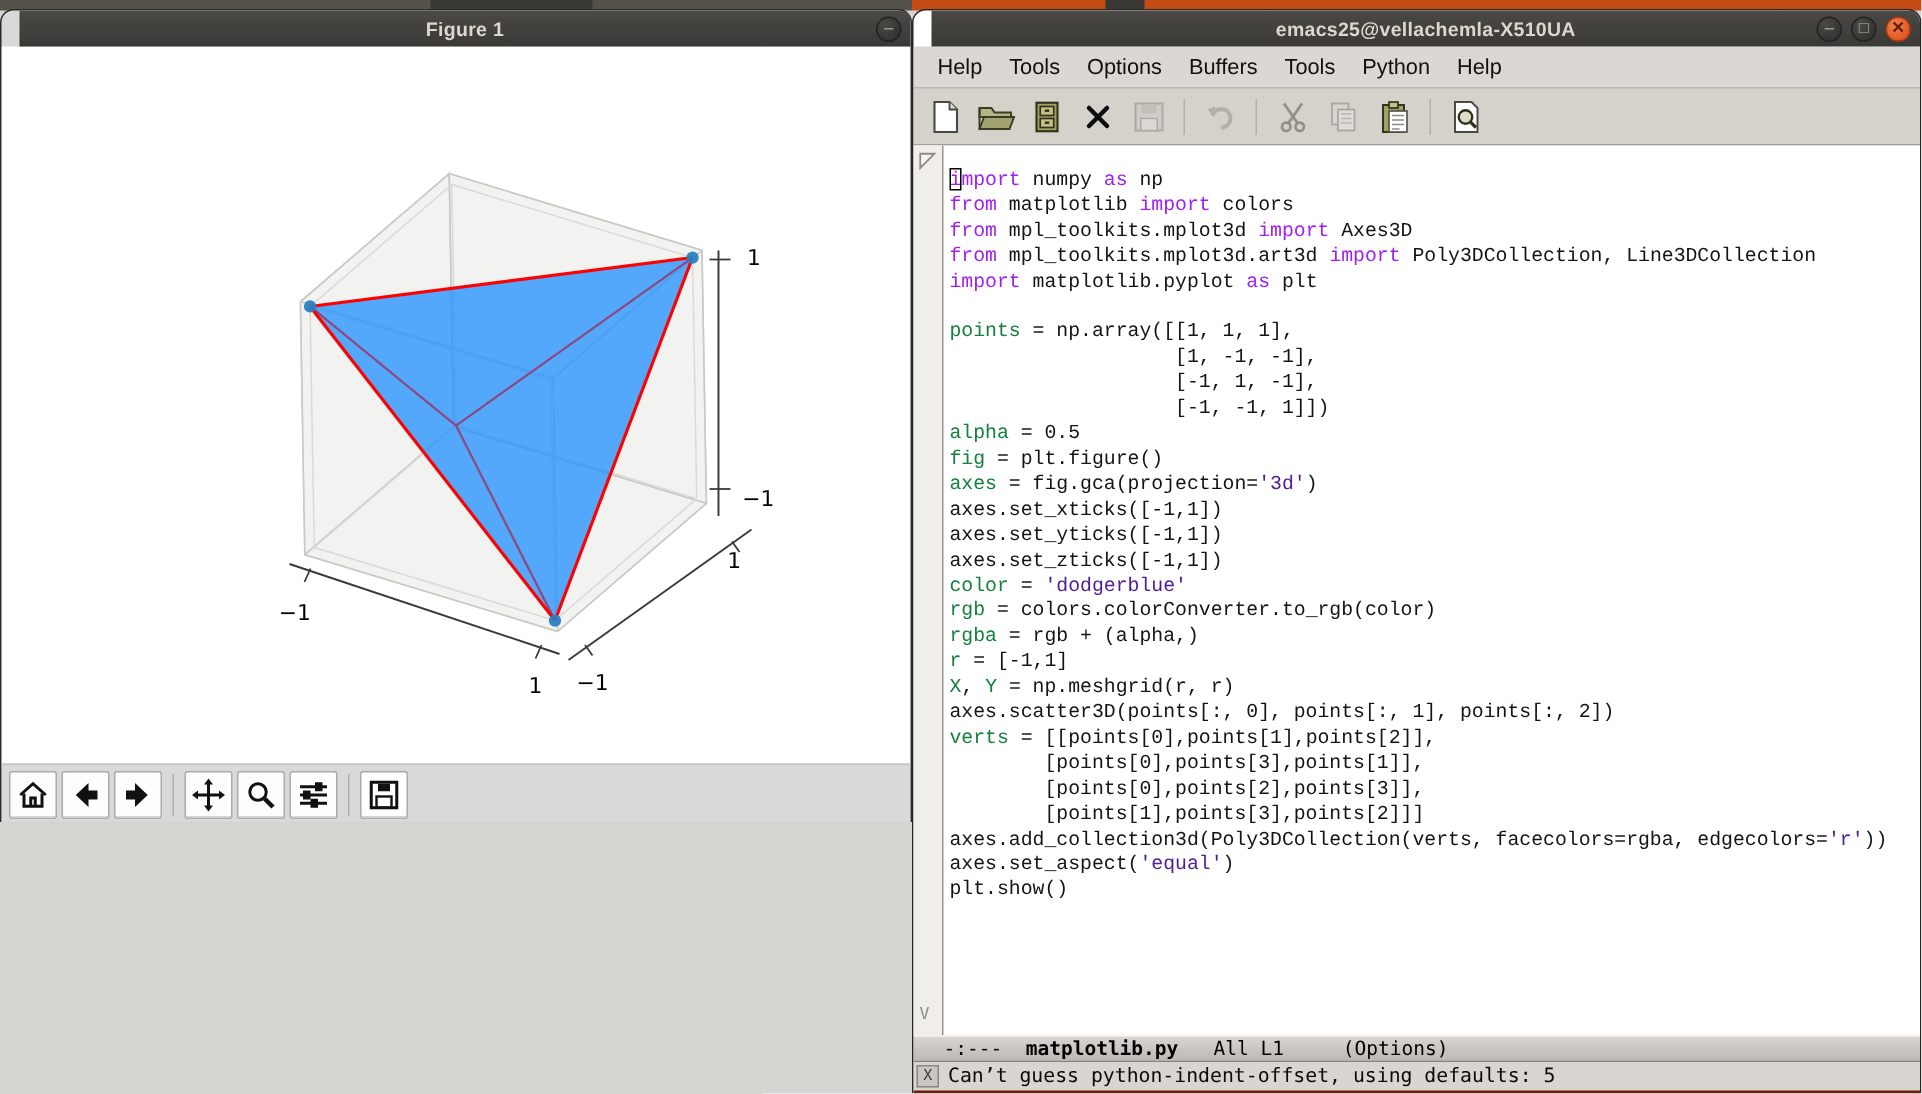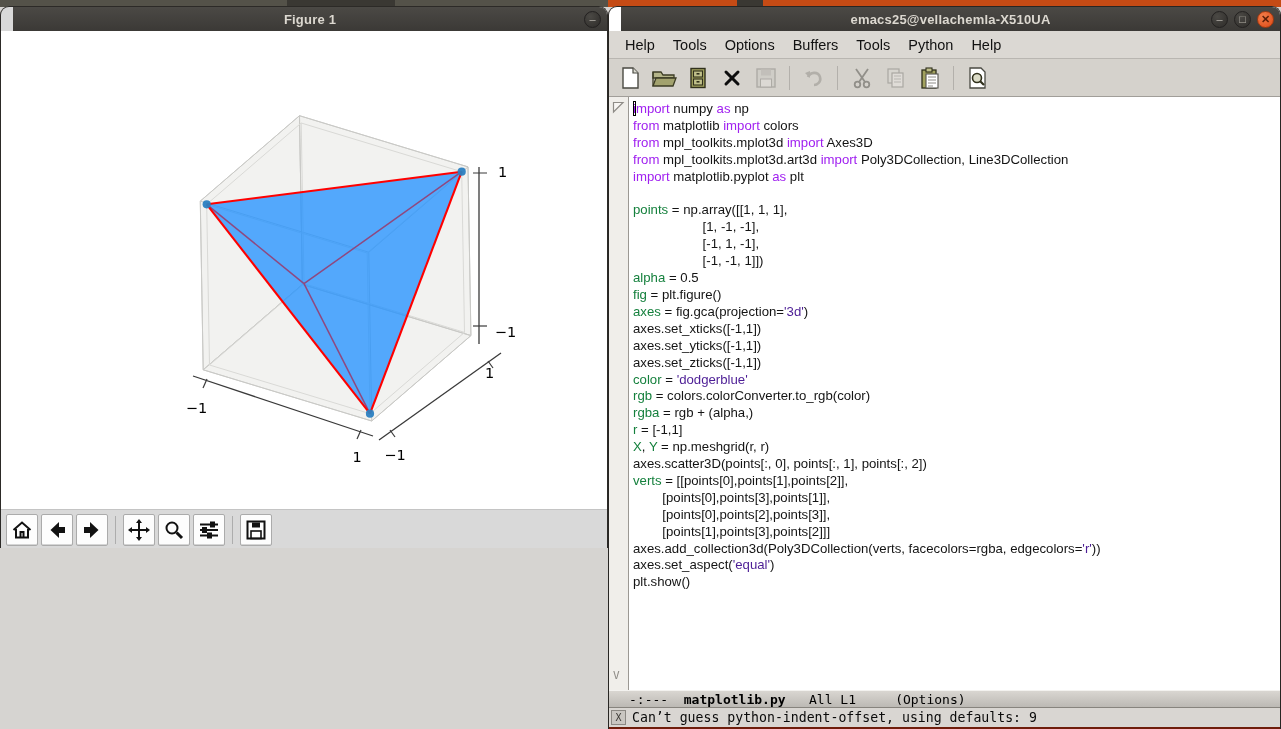--- a/index.html
+++ b/index.html
@@ -42,22 +42,22 @@
   .menubar .mitem { padding:3px 9px; }
   .e-toolbar { height:39px; background:#d5d2cc; border-top:1px solid #b9b6b1; border-bottom:1px solid #a19e99;
                display:flex; align-items:center; padding-left:7px; gap:7px; }
   .e-toolbar .tb { width:27px; height:27px; display:flex; align-items:center; justify-content:center; }
   .e-sep { width:1px; height:24px; background:#b3b0ab; margin:0 3px; }
 
   .editor { flex:1; display:flex; background:#fff; min-height:0; }
   .scrollcol { width:20px; background:#f0eeea; border-right:1px solid #9b9893; position:relative; }
   .scrollcol .tri-top { position:absolute; left:3px; top:4px; }
   .scrollcol .tri-bot { position:absolute; left:4px; bottom:8px; color:#8f8c87; font-size:11px; font-family:"DejaVu Sans Mono",monospace; }
-  .code { flex:1; font-family:Liberation Sans, sans-serif; font-size:13.2px; line-height:16.9px;
-          padding:4px 0 0 4px; white-space:pre; color:#141414; overflow:hidden; }
+  .code { flex:1; font-family:Liberation Mono, monospace; font-size:13.2px; line-height:16.9px;
+          padding:15px 0 0 4px; white-space:pre; color:#141414; overflow:hidden; }
   .code .k { color:#a020f0; }
   .code .v { color:#15803d; }
   .code .s { color:#4c1d95; }
   .code .cursor { outline:1px solid #000; outline-offset:-1px; }
 
   .modeline { height:18px; background:linear-gradient(#d9d6d1,#bcb9b4); border-top:1px solid #f3f2ef;
               border-bottom:1px solid #87847e; font-family:"DejaVu Sans Mono",monospace; font-size:13px;
               color:#000; display:flex; align-items:center; padding-left:20px; white-space:pre; }
   .modeline .buf { font-weight:bold; }
   .echo { height:21px; background:#d9d6d2; display:flex; align-items:center;
@@ -324,15 +324,15 @@
         </svg>
       <span class="tri-bot">V</span>
     </div>
     <div class="code" id="code"><div><span class="k cursor">i</span><span class="k">mport</span><span class="p"> numpy </span><span class="k">as</span><span class="p"> np</span></div><div><span class="k">from</span><span class="p"> matplotlib </span><span class="k">import</span><span class="p"> colors</span></div><div><span class="k">from</span><span class="p"> mpl_toolkits.mplot3d </span><span class="k">import</span><span class="p"> Axes3D</span></div><div><span class="k">from</span><span class="p"> mpl_toolkits.mplot3d.art3d </span><span class="k">import</span><span class="p"> Poly3DCollection, Line3DCollection</span></div><div><span class="k">import</span><span class="p"> matplotlib.pyplot </span><span class="k">as</span><span class="p"> plt</span></div><div>&nbsp;</div><div><span class="v">points</span><span class="p"> = np.array([[1, 1, 1],</span></div><div><span class="p">                   [1, -1, -1],</span></div><div><span class="p">                   [-1, 1, -1],</span></div><div><span class="p">                   [-1, -1, 1]])</span></div><div><span class="v">alpha</span><span class="p"> = 0.5</span></div><div><span class="v">fig</span><span class="p"> = plt.figure()</span></div><div><span class="v">axes</span><span class="p"> = fig.gca(projection=</span><span class="s">'3d'</span><span class="p">)</span></div><div><span class="p">axes.set_xticks([-1,1])</span></div><div><span class="p">axes.set_yticks([-1,1])</span></div><div><span class="p">axes.set_zticks([-1,1])</span></div><div><span class="v">color</span><span class="p"> = </span><span class="s">'dodgerblue'</span></div><div><span class="v">rgb</span><span class="p"> = colors.colorConverter.to_rgb(color)</span></div><div><span class="v">rgba</span><span class="p"> = rgb + (alpha,)</span></div><div><span class="v">r</span><span class="p"> = [-1,1]</span></div><div><span class="v">X</span><span class="p">, </span><span class="v">Y</span><span class="p"> = np.meshgrid(r, r)</span></div><div><span class="p">axes.scatter3D(points[:, 0], points[:, 1], points[:, 2])</span></div><div><span class="v">verts</span><span class="p"> = [[points[0],points[1],points[2]],</span></div><div><span class="p">        [points[0],points[3],points[1]],</span></div><div><span class="p">        [points[0],points[2],points[3]],</span></div><div><span class="p">        [points[1],points[3],points[2]]]</span></div><div><span class="p">axes.add_collection3d(Poly3DCollection(verts, facecolors=rgba, edgecolors=</span><span class="s">'r'</span><span class="p">))</span></div><div><span class="p">axes.set_aspect(</span><span class="s">'equal'</span><span class="p">)</span></div><div><span class="p">plt.show()</span></div></div>
   </div>
 
   <div class="modeline"><span>-:---</span><span>&nbsp;&nbsp;</span><span class="buf">matplotlib.py</span><span>&nbsp;&nbsp;&nbsp;</span><span>All L1</span><span>&nbsp;&nbsp;&nbsp;&nbsp;&nbsp;</span><span>(Options)</span></div>
 
   <div class="echo">
     <span class="mini-icon">X</span>
-    <span>Can’t guess python-indent-offset, using defaults: 9</span>
+    <span>Can’t guess python-indent-offset, using defaults: 5</span>
   </div>
 </div>
 
 </body></html>

